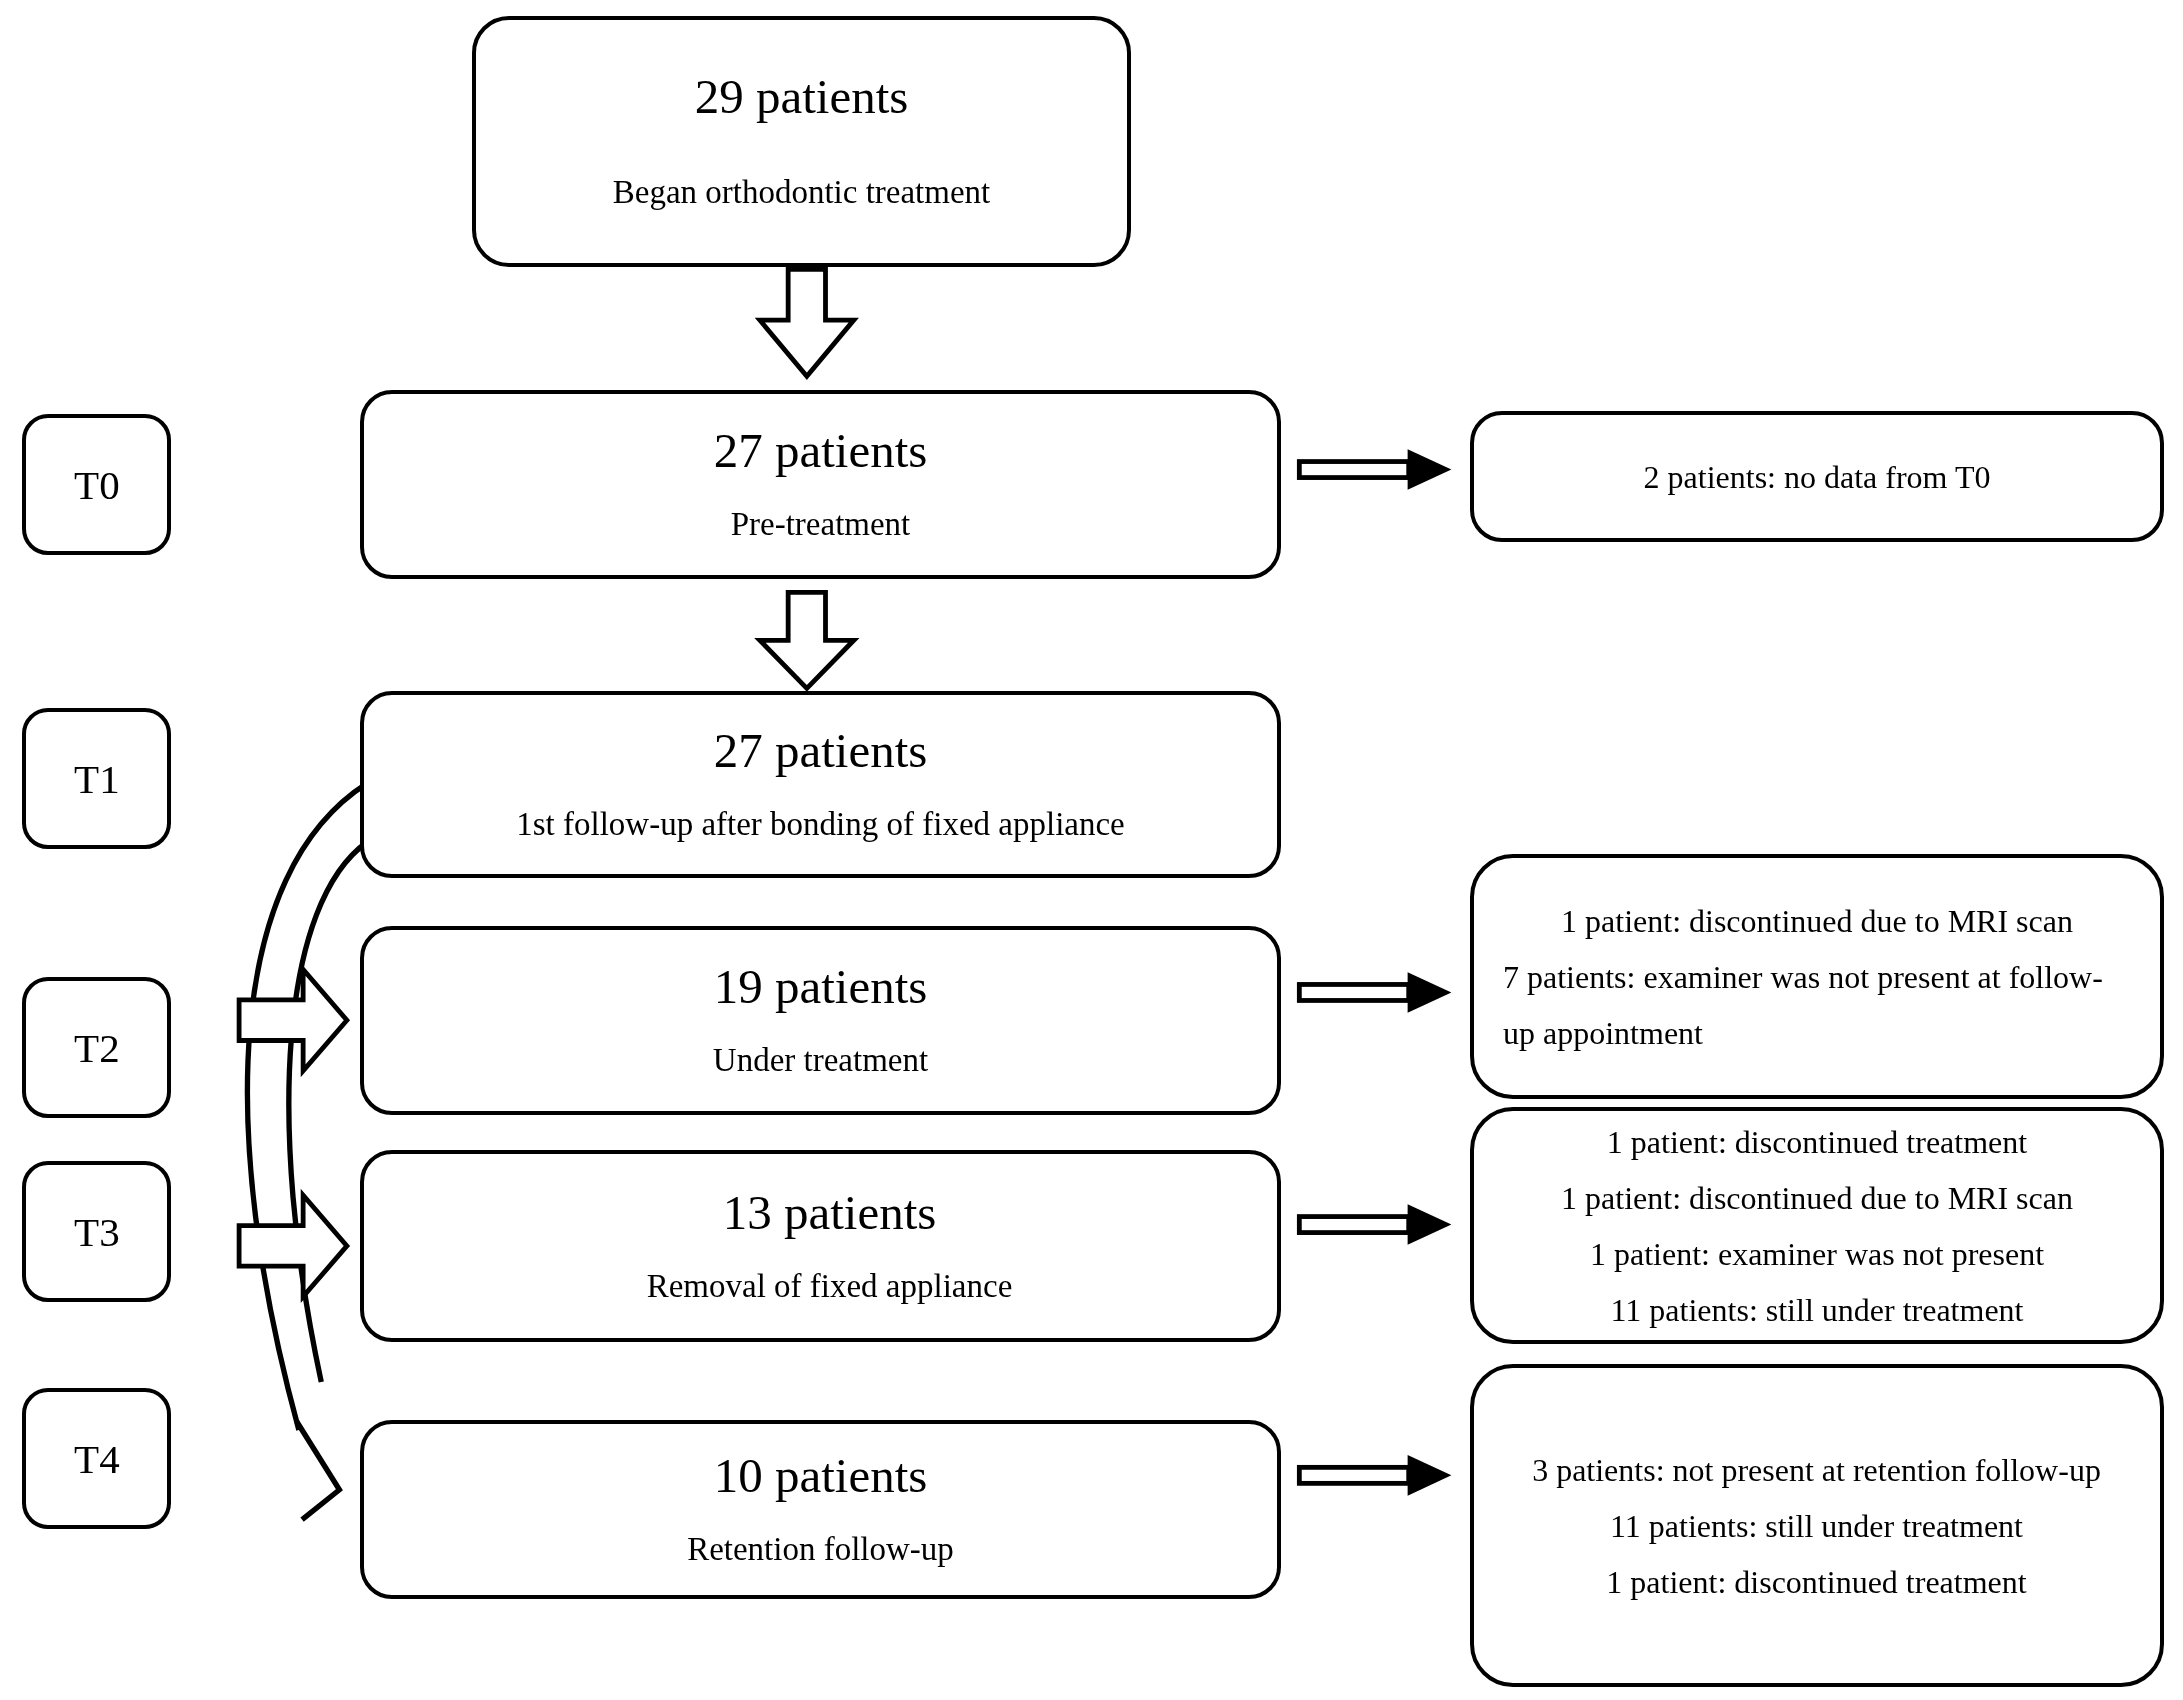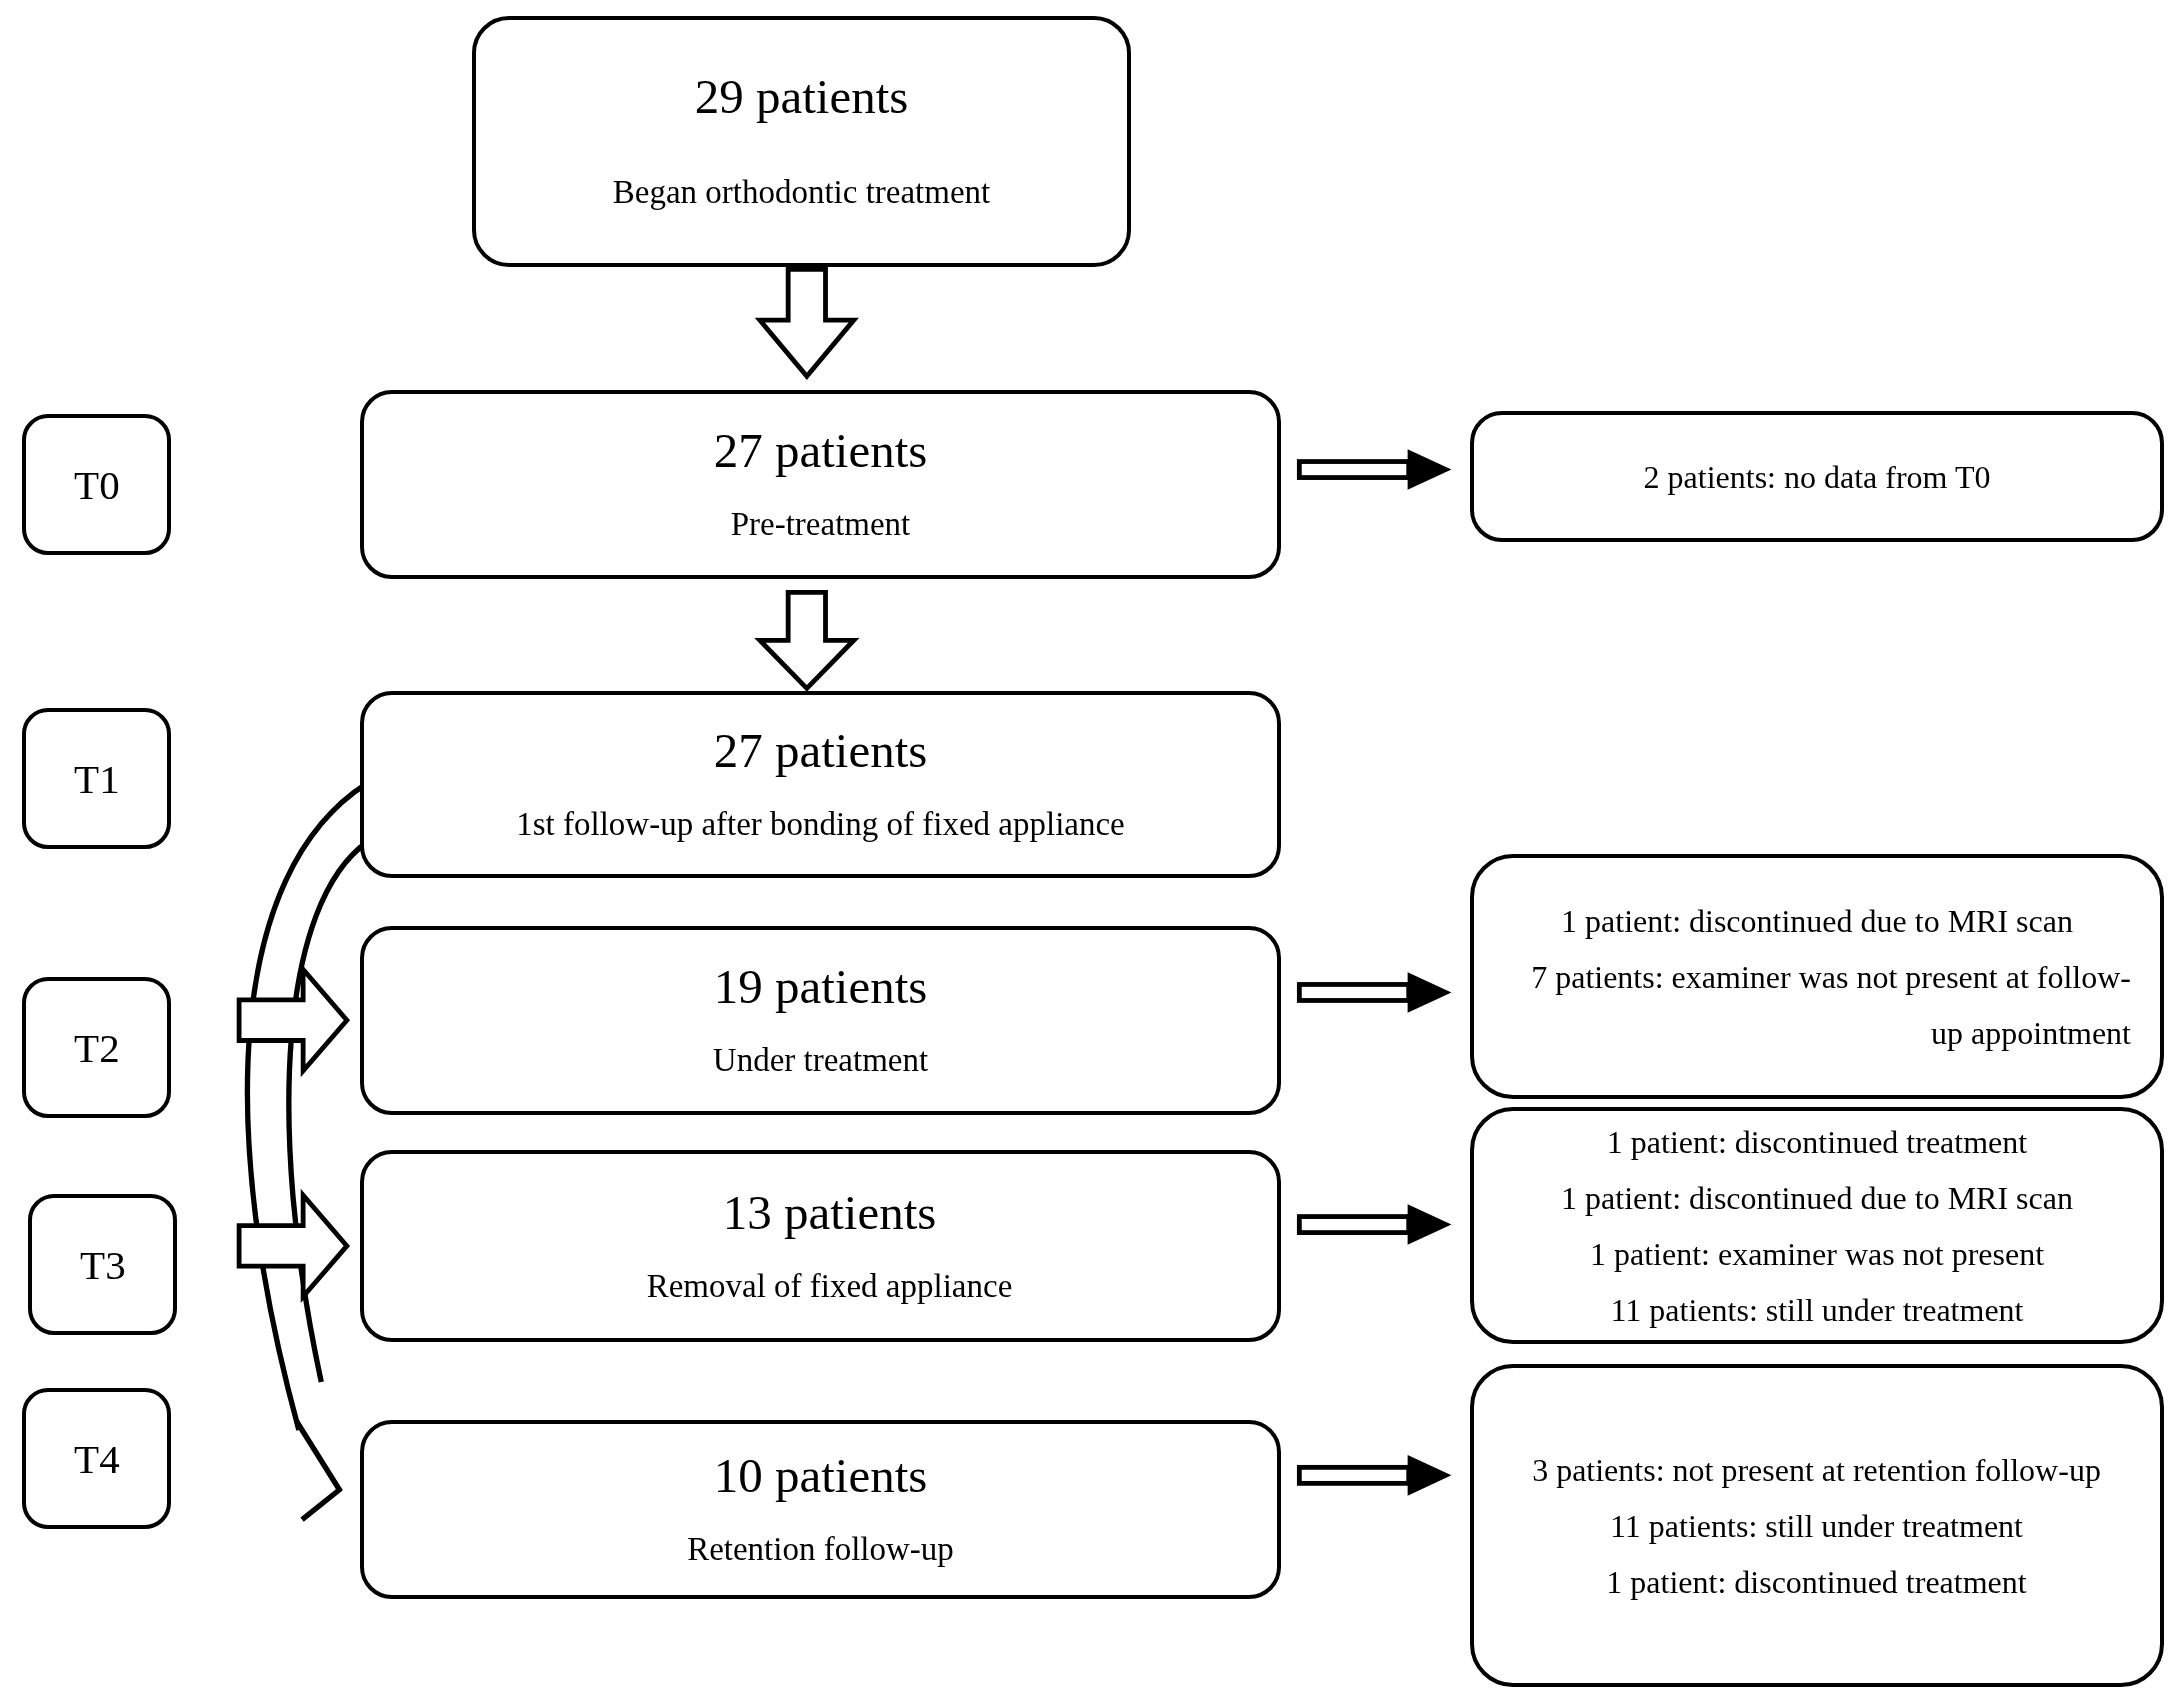--- a/index.html
+++ b/index.html
@@ -24,21 +24,21 @@
   }
   .box {
     position: absolute;
     background: #ffffff;
     border: 4.3px solid #000000;
     box-sizing: border-box;
     display: flex;
     flex-direction: column;
     align-items: center;
     justify-content: center;
-    text-align: right;
+    text-align: left;
   }
   .stage-box {
     left: 360px;
     width: 921px;
     border-radius: 32px;
     gap: 31px;
   }
   .top-box {
     left: 472px;
     width: 659px;
@@ -128,21 +128,21 @@
 
   <div class="t-label" style="top:414px;">
     <span>T0</span>
   </div>
   <div class="t-label" style="top:708px;">
     <span>T1</span>
   </div>
   <div class="t-label" style="top:977px;">
     <span>T2</span>
   </div>
-  <div class="t-label" style="top:1194px;margin-left:6px;">
+  <div class="t-label" style="top:1161px;">
     <span>T3</span>
   </div>
   <div class="t-label" style="top:1388px;">
     <span>T4</span>
   </div>
 
   <div class="box stage-box" style="top:390px; height:189px;">
     <div class="count">27 patients</div>
     <div class="sub">Pre-treatment</div>
   </div>

